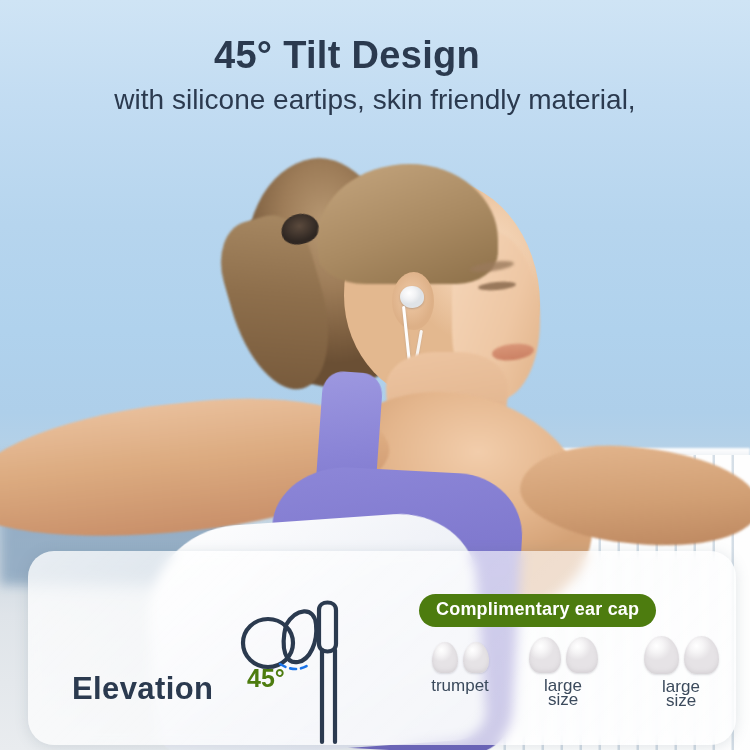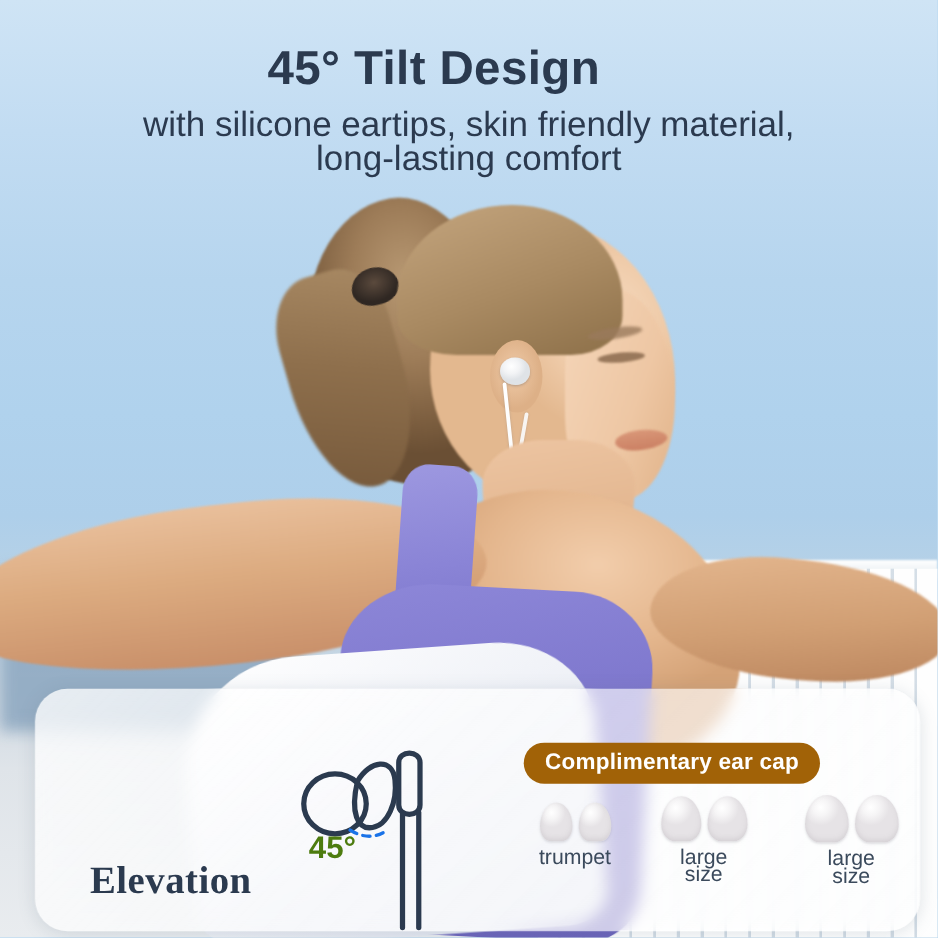--- a/index.html
+++ b/index.html
@@ -314,45 +314,44 @@
     left:72px; top:598px;
     font-size:48px;
     font-weight:bold;
     color:#1a73e8;
     letter-spacing:2px;
     line-height:1;
   }
   .elev-num .deg { font-size:27px; vertical-align:super; margin-left:8px; }
   .elev-word {
     position:absolute;
-    left:72px; top:688px;
+    left:72px; top:673px;
     font-size:31px;
     font-weight:bold;
     color:#2b3a4f;
     letter-spacing:.4px;
     line-height:1;
-    font-family:Liberation Serif, serif;
   }
 
   .diagram { position:absolute; left:240px; top:578px; width:130px; height:170px; }
   .angle-label {
     position:absolute;
     left:247px; top:666px;
     font-size:25px;
     font-weight:bold;
     color:#4d7c0f;
     line-height:1;
   }
 
   
   .pill {
     position:absolute;
     left:419px; top:594px;
     padding:5px 17px 7px;
-    background:#a16207;
+    background:#4d7c0f;
     color:#ffffff;
     border-radius:20px;
     font-size:18px;
     font-weight:bold;
     letter-spacing:.2px;
     white-space:nowrap;
   }
 
   .tips { position:absolute; left:416px; top:636px; width:300px; height:100px; }
   .tip-group { position:absolute; text-align:center; }
@@ -407,21 +406,20 @@
     <div class="arm-right"></div>
     <div class="top-strap"></div>
     <div class="top-body"></div>
     <div class="top-white"></div>
   </div>
 
   <div class="headline">45° Tilt Design</div>
 
   <div class="subhead">
     <span>with silicone eartips, skin friendly material,</span>
-    <span>long-lasting comfort</span>
   </div>
 
   <div class="card"></div>
 
   <div class="elev-word">Elevation</div>
 
   <div class="diagram">
     <svg width="130" height="170" viewBox="0 0 130 170">
       <g fill="none" stroke="#2b3a4f" stroke-width="4.2" stroke-linecap="round" stroke-linejoin="round">
 

